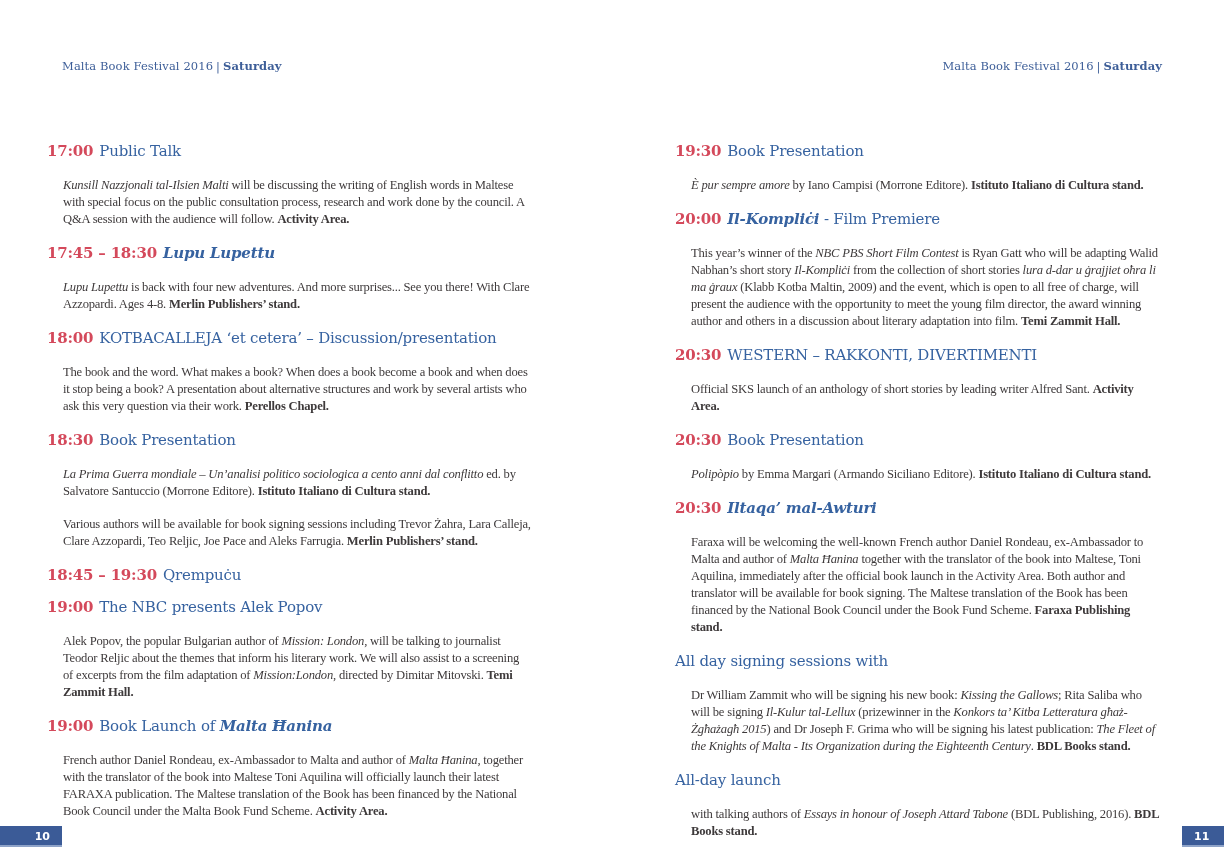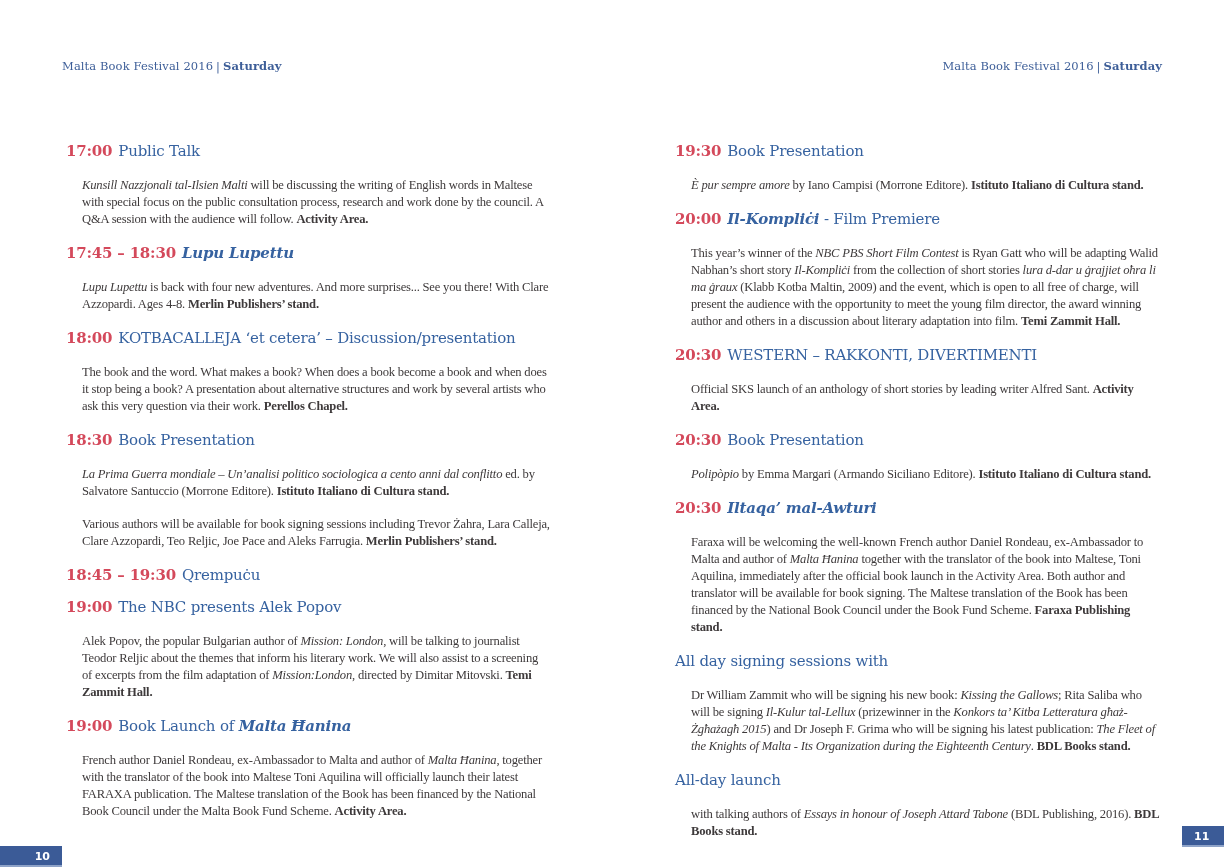--- a/index.html
+++ b/index.html
@@ -17,21 +17,21 @@
     font-family: "DejaVu Serif", serif;
   }
   .running-header.rh-left  { left: 62px; }
   .running-header.rh-right { right: 62px; text-align: right; }
   .running-header .day { font-weight: bold; }
   .running-header .sep { padding: 0 3px; }
 
   .column {
     position: absolute; top: 142px; width: 500px;
   }
-  #col-0 { left: 66px; }
+  #col-0 { left: 47px; }
   #col-1 { left: 675px; }
 
   .event { margin: 0 0 13px 0; }
   .event-heading {
     margin: 0 0 2px 0;
     font-size: 15px; line-height: 19px;
     font-weight: bold;
     color: #3662a0;
     font-family: "DejaVu Serif", serif;
     letter-spacing: -0.2px;
@@ -50,21 +50,21 @@
   .pagebar {
     position: absolute; top: 826px;
     width: 62px; height: 21px;
     background: #3b5b97;
     color: #ffffff;
     font-size: 11px; font-weight: bold; line-height: 21px;
     font-family: "DejaVu Sans", sans-serif;
     box-sizing: border-box;
     border-bottom: 2px solid #8ea3c8;
   }
-  .pagebar.pb-left  { left: 0; text-align: right; padding-right: 12px; margin-top: 20px; }
+  .pagebar.pb-left  { left: 0; text-align: right; padding-right: 12px; }
   .pagebar.pb-right { left: 1162px; text-align: left; padding-left: 12px; margin-left: 20px; }
 </style>
 </head>
 <body>
 
 <header class="running-header rh-left">
   <span>Malta Book Festival 2016</span><span class="sep">|</span><span class="day">Saturday</span>
 </header>
 
 <header class="running-header rh-right">

